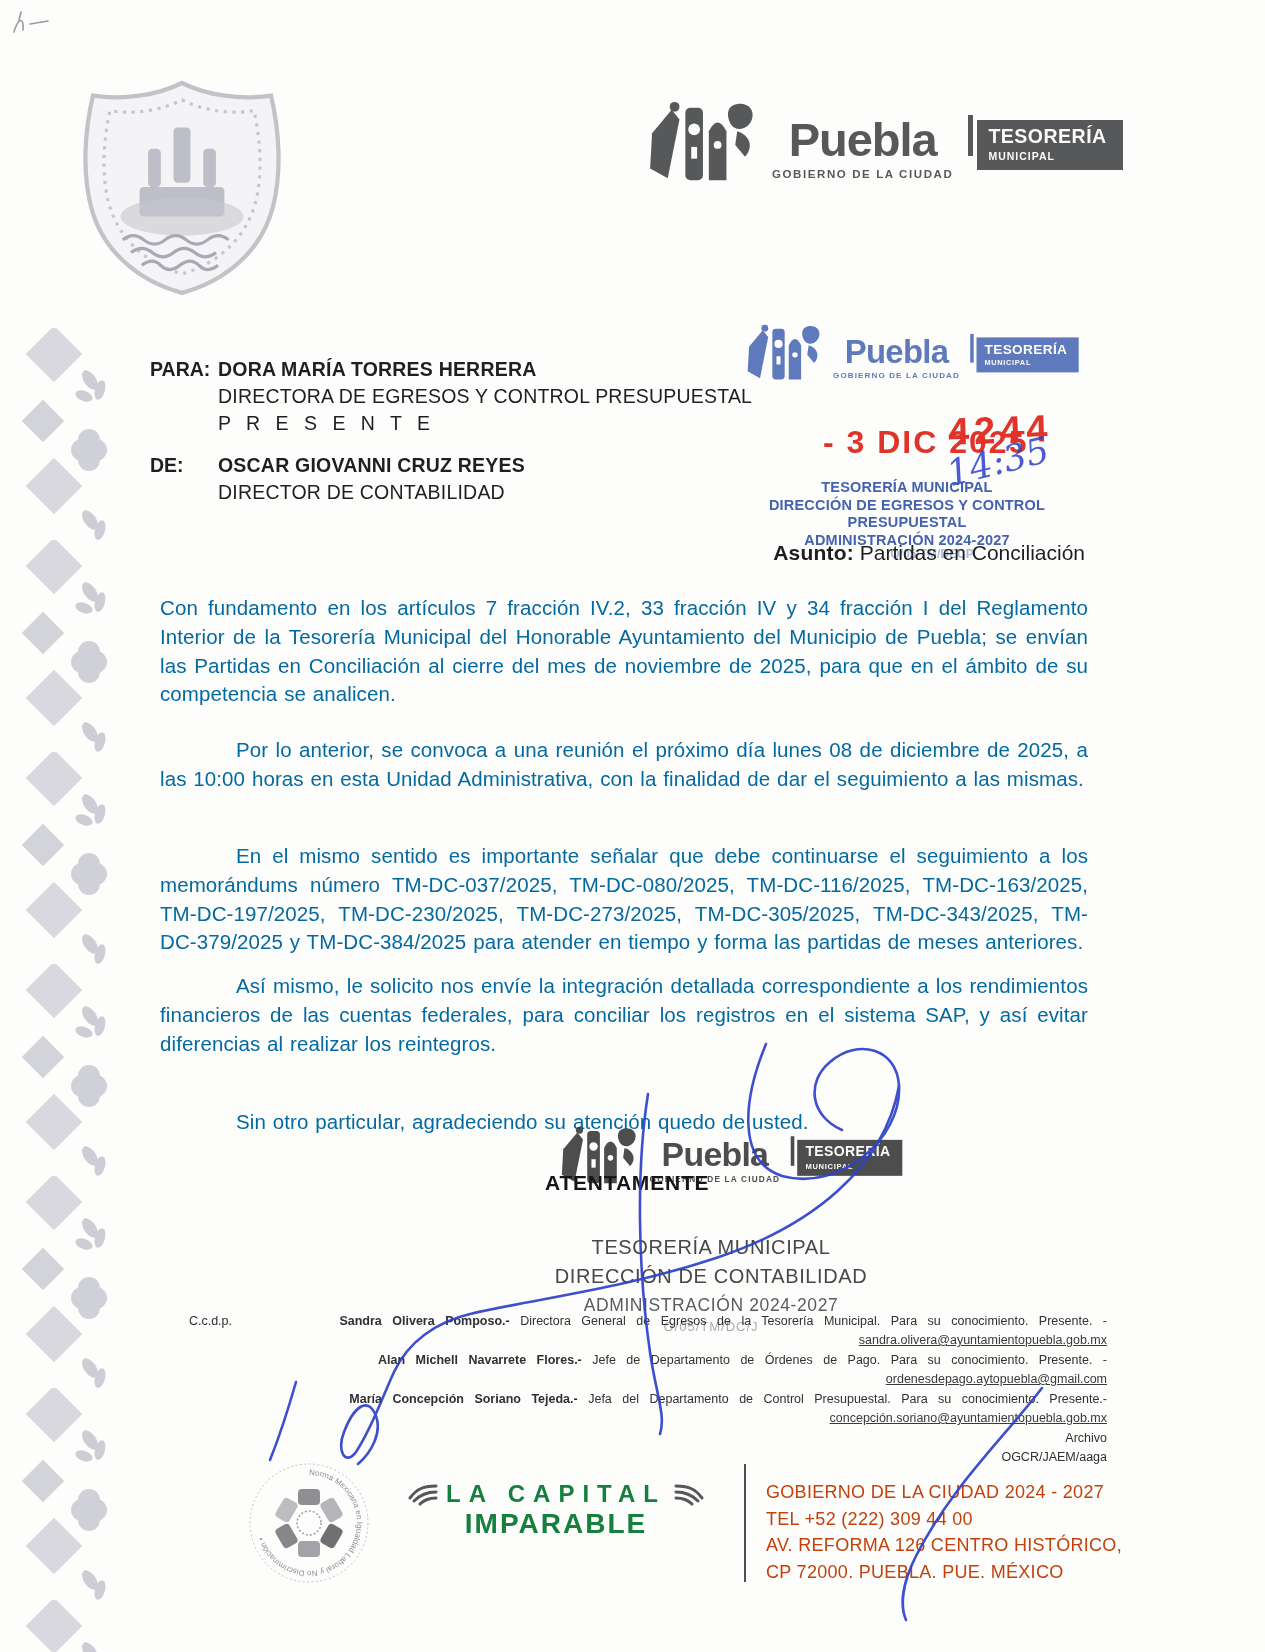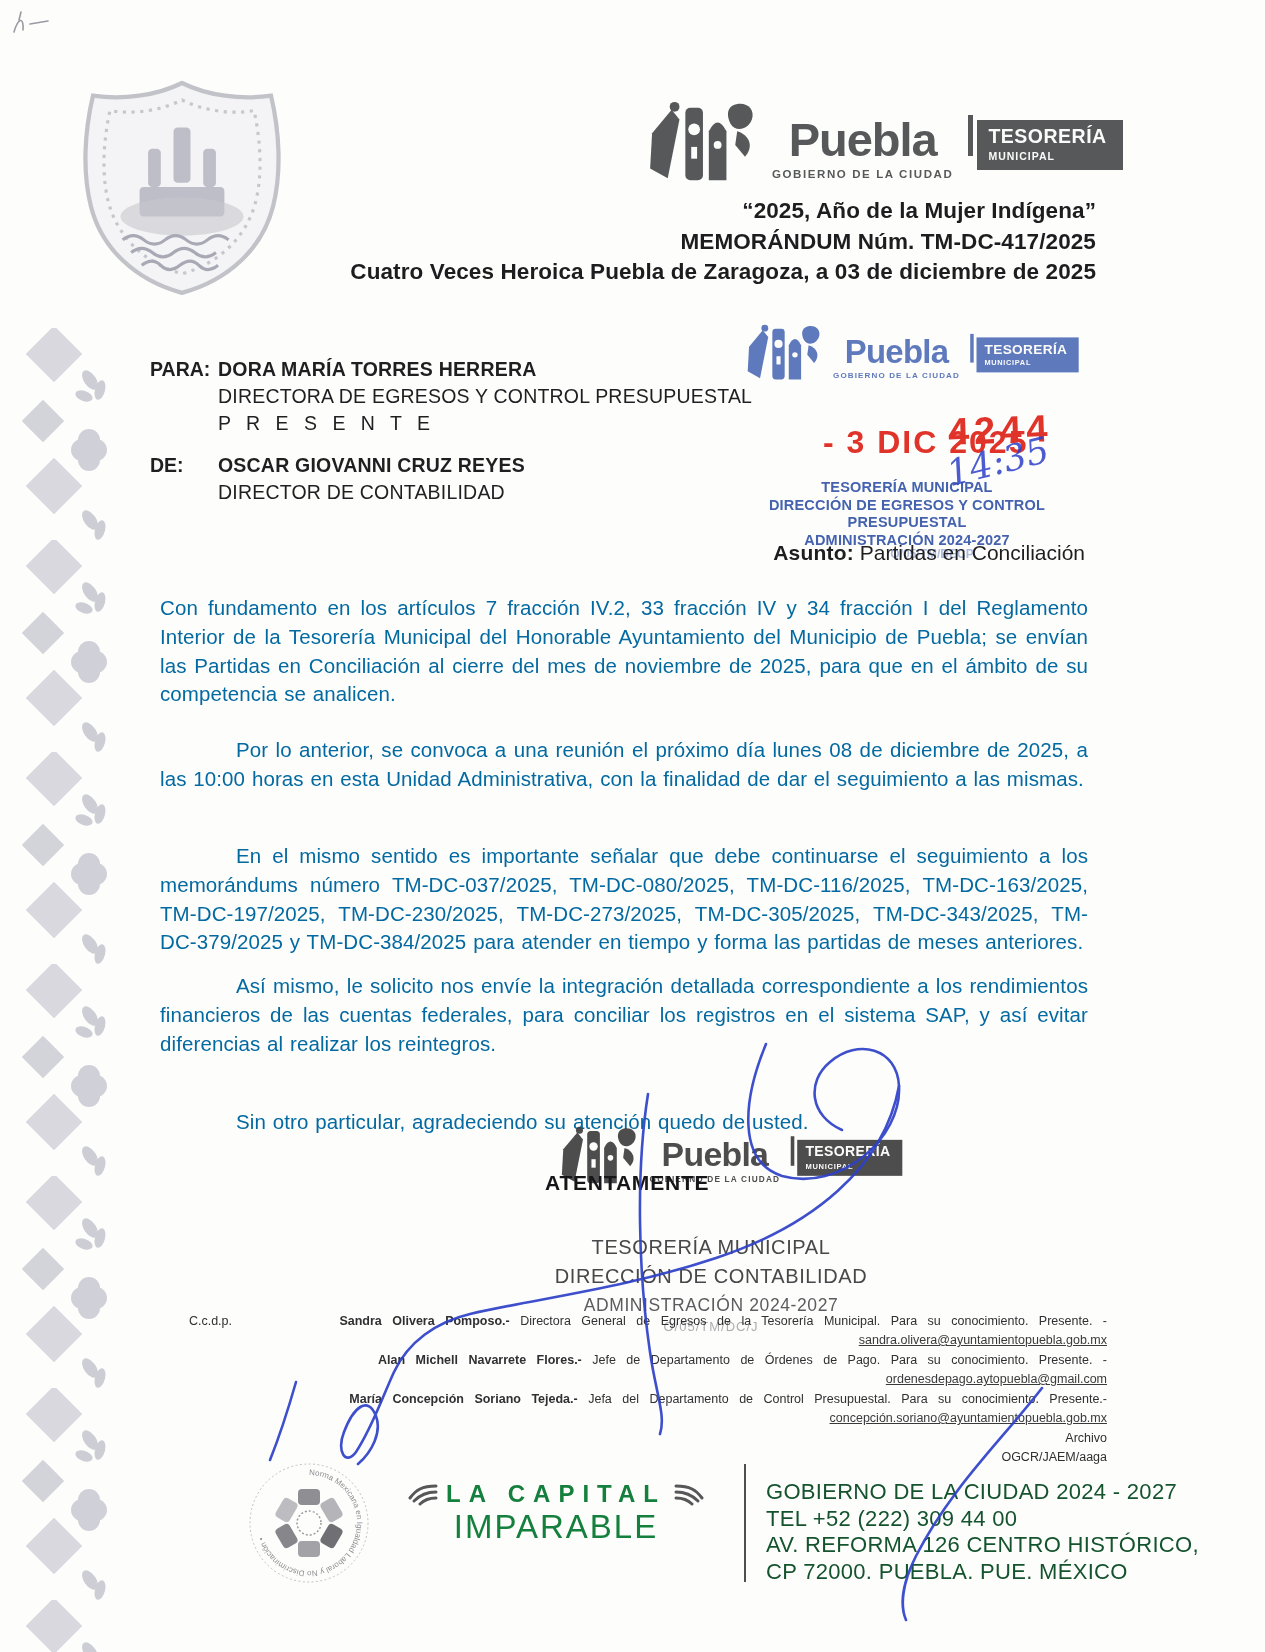--- a/index.html
+++ b/index.html
@@ -77,24 +77,24 @@
   .cc-label { width:67px; flex:0 0 auto; }
   .cc-bodycol { flex:1; }
   .cc-entry { word-spacing:7px; }
   .cc-name { font-weight:bold; }
   .cc-email { text-decoration:underline; margin:0 0 1px 0; color:#3a3a3c; }
 
   
   .capital { left:396px; top:1480px; width:320px; text-align:center; color:#15803d; }
   .capital-top { display:flex; align-items:center; justify-content:center; gap:8px;
                  font-weight:bold; font-size:24px; letter-spacing:8px; }
-  .capital-bottom { font-weight:normal; font-size:33px; letter-spacing:2px; margin-top:0px; }
+  .capital-bottom { font-weight:bold; font-size:28px; letter-spacing:2px; margin-top:0px; }
   .divider { left:744px; top:1464px; width:2px; height:118px; background:#4f4f52; }
-  .foot-info { left:766px; top:1479px; font-size:22px; line-height:26.5px;
-               color:#14532d; letter-spacing:0.3px; }
+  .foot-info { left:766px; top:1479px; font-size:18px; line-height:26.5px;
+               color:#c2410c; letter-spacing:0.3px; }
 
   .sigsvg { left:0; top:0; z-index:20; pointer-events:none; }
 </style>
 </head>
 <body>
 
 <div class="page" style="--red:#e0342a; --pen:#2e41c9;">
 
   <svg class="abs" style="left:20px; top:328px;" width="97" height="1324">
     <defs>
@@ -158,25 +158,20 @@
     <div class="plogo-textcol">
       <div class="plogo-brand">Puebla</div>
       <div class="plogo-sub">GOBIERNO DE LA CIUDAD</div>
     </div>
     <div class="plogo-badge">
       <div class="badge-title">TESORERÍA</div>
       <div class="badge-sub">MUNICIPAL</div>
     </div>
   </div>
 
-  <div class="abs head-lines">
-    <div>“2025, Año de la Mujer Indígena”</div>
-    <div>MEMORÁNDUM Núm. TM-DC-417/2025</div>
-    <div>Cuatro Veces Heroica Puebla de Zaragoza, a 03 de diciembre de 2025</div>
-  </div>
 
   <div class="abs addr" style="top:358px;">
     <div class="addr-row">
       <span class="addr-label">PARA:</span>
       <span class="addr-name">DORA MARÍA TORRES HERRERA</span>
     </div>
     <div class="addr-sub">DIRECTORA DE EGRESOS Y CONTROL PRESUPUESTAL</div>
     <div class="addr-sub presente">P R E S E N T E</div>
   </div>
   <div class="abs addr" style="top:454px;">

